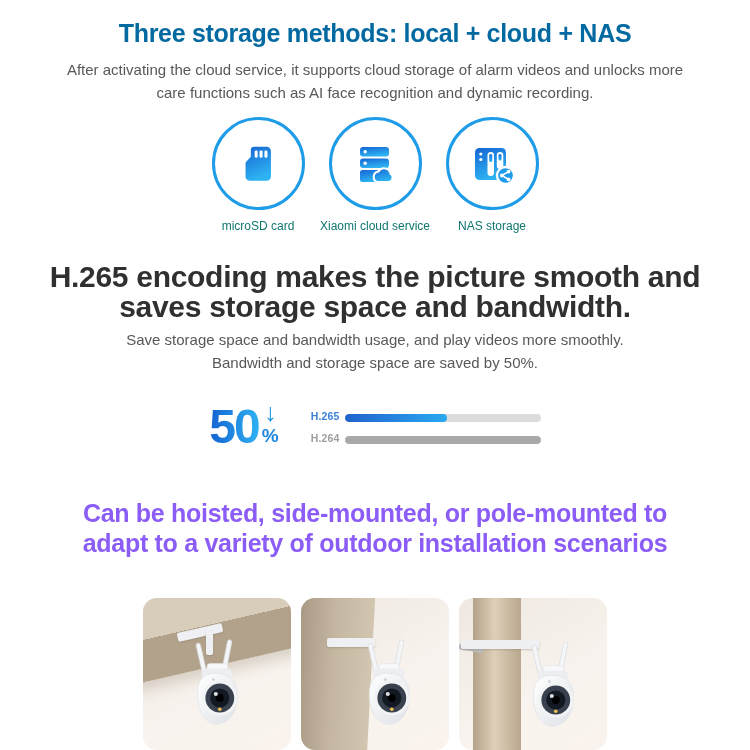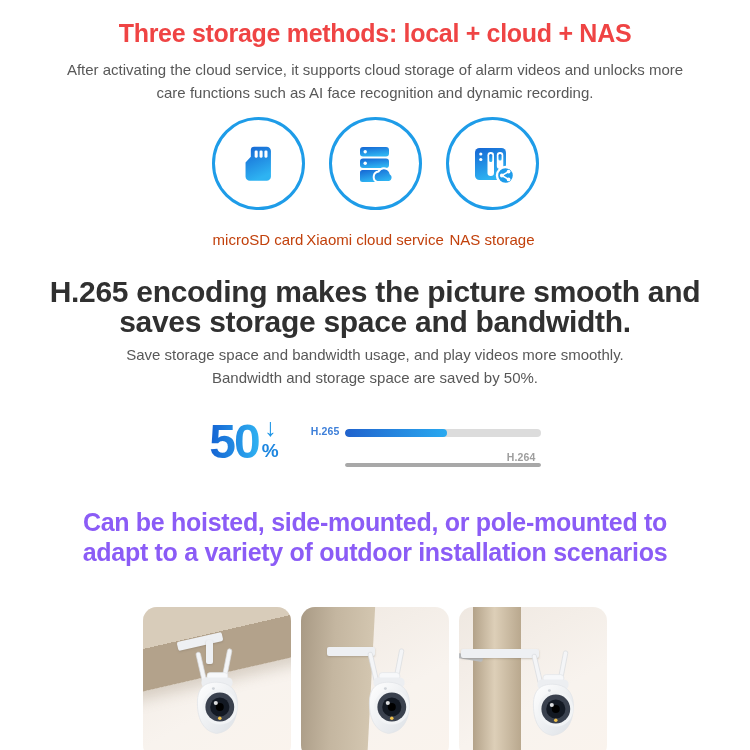--- a/index.html
+++ b/index.html
@@ -1,46 +1,46 @@
 <!DOCTYPE html>
 <html><head>
 <meta charset="utf-8">
 <style>
   * { margin:0; padding:0; box-sizing:border-box; }
   html,body { width:750px; height:750px; background:#ffffff; overflow:hidden;
     font-family:"Liberation Sans", sans-serif; }
   .page { width:750px; height:750px; display:flex; flex-direction:column; align-items:center; }
 
   
-  .title { margin-top:18px; font-size:25px; font-weight:700; color:#ef4444;
+  .title { margin-top:18px; font-size:25px; font-weight:700; color:#0369a1;
     letter-spacing:-0.3px; text-align:center; line-height:31px; }
   .subtitle { margin-top:9px; font-size:15px; color:#585858; text-align:center; line-height:23px; }
 
   .methods-row { margin-top:13px; display:flex; justify-content:center; }
   .method { width:117px; display:flex; flex-direction:column; align-items:center; }
   .method-circle { width:93px; height:93px; border:3px solid #1e9ce8; border-radius:50%;
     display:flex; align-items:center; justify-content:center; background:#ffffff; }
-  .method-label { margin-top:21px; font-size:15px; color:#c2410c; white-space:nowrap; }
+  .method-label { margin-top:9px; font-size:12px; color:#0f766e; white-space:nowrap; }
 
   
   .enc-title { margin-top:29px; font-size:30px; font-weight:700; color:#303030;
     letter-spacing:-0.3px; text-align:center; line-height:30px; }
   .enc-body { margin-top:6px; font-size:15px; color:#585858; text-align:center; line-height:23px; }
 
   .stat-row { margin-top:25px; display:flex; justify-content:center; align-items:flex-start; height:62px; }
   .stat-number { font-size:48px; font-weight:800; line-height:56px; letter-spacing:-2px;
     background:linear-gradient(90deg,#1461d2,#2fb2f2);
     -webkit-background-clip:text; background-clip:text; color:transparent; }
   .stat-side { display:flex; flex-direction:column; align-items:center; margin-left:3px; }
   .stat-arrow { font-size:25px; font-weight:900; color:#1d95e6; line-height:26px; }
   .stat-unit { font-size:19px; font-weight:800; color:#1d86e0; line-height:22px; }
 
   .chart { margin-left:32px; margin-top:7px; width:230px; }
   .chart-row { display:flex; align-items:flex-end; height:16px; }
-  .chart-row + .chart-row { margin-top:14px;flex-direction:column; }
+  .chart-row + .chart-row { margin-top:6px; }
   .chart-label { width:34px; font-size:10.5px; font-weight:700; letter-spacing:0.2px; }
   .chart-label.blue { color:#3d7fd9; }
   .chart-label.gray { color:#9e9e9e; }
   .bar-track { width:196px; height:8px; border-radius:4px; background:#dcdcdc; overflow:hidden; }
   .bar-fill-blue { height:100%; border-radius:4px; background:linear-gradient(90deg,#2062cd,#29a9f0); }
   .bar-fill-gray { height:100%; border-radius:4px; background:#a8a8a8; }
 
   
   .mount-title { margin-top:37px; font-size:25px; font-weight:700; color:#8b5cf6;
     letter-spacing:-0.3px; text-align:center; line-height:30px; }

